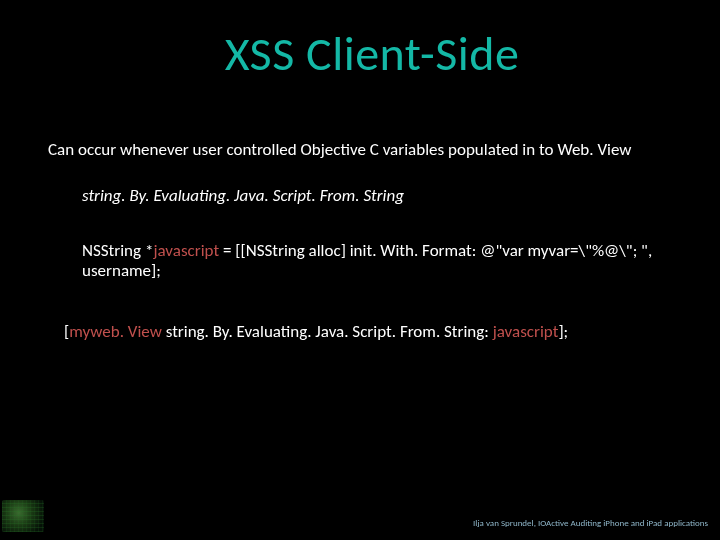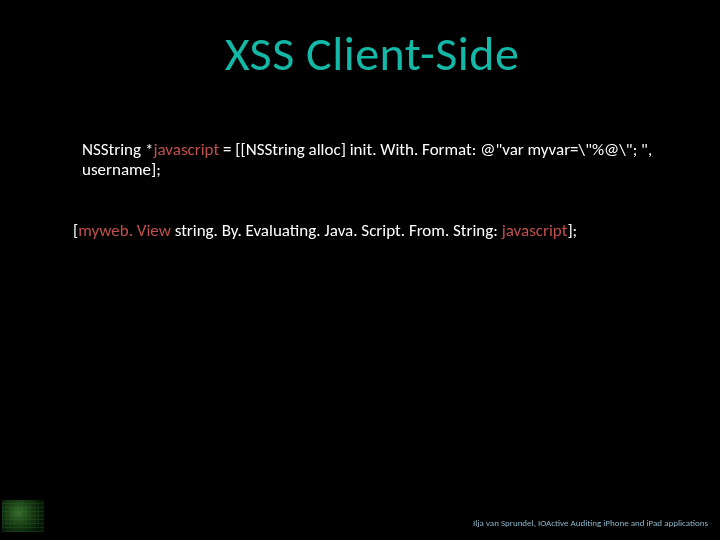--- a/index.html
+++ b/index.html
@@ -42,21 +42,21 @@
   .para2 {
     margin-left: 34px;
     font-style: italic;
     margin-bottom: 34px;
   }
   .para3 {
     margin-left: 34px;
     margin-bottom: 40px;
   }
   .para4 {
-    margin-left: 25px;
+    margin-left: 16px;
   }
   .kw-red { color: #c0504d; }
   .attribution {
     position: absolute;
     bottom: 12px;
     right: 12px;
     font-size: 9px;
     color: #8fb6c9;
   }
   .corner-img {
@@ -81,21 +81,23 @@
 </style>
 </head>
 <body>
 
 <div class="slide">
 
   <div class="title">XSS Client-Side</div>
 
   <div class="body">
 
+    <div class="para1">Can occur whenever user controlled Objective C variables populated in to Web. View</div>
 
+    <div class="para2">string. By. Evaluating. Java. Script. From. String</div>
 
     <div class="para3">
       <span>NSString *</span><span class="kw-red">javascript</span><span> = [[NSString alloc] init. With. Format: @"var myvar=\"%@\"; ", username];</span>
     </div>
 
     <div class="para4">
       <span>[</span><span class="kw-red">myweb. View</span><span> string. By. Evaluating. Java. Script. From. String: </span><span class="kw-red">javascript</span><span>];</span>
     </div>
 
   </div>

